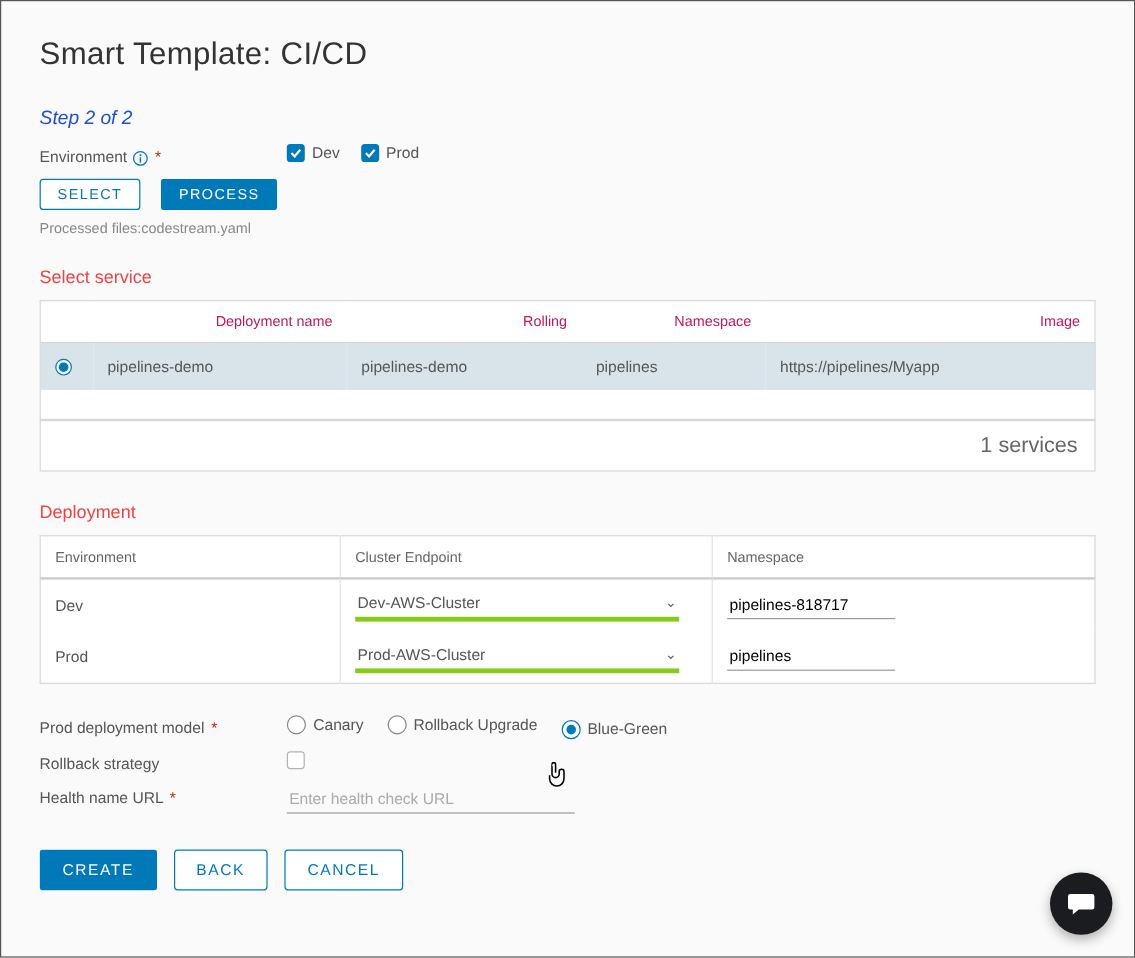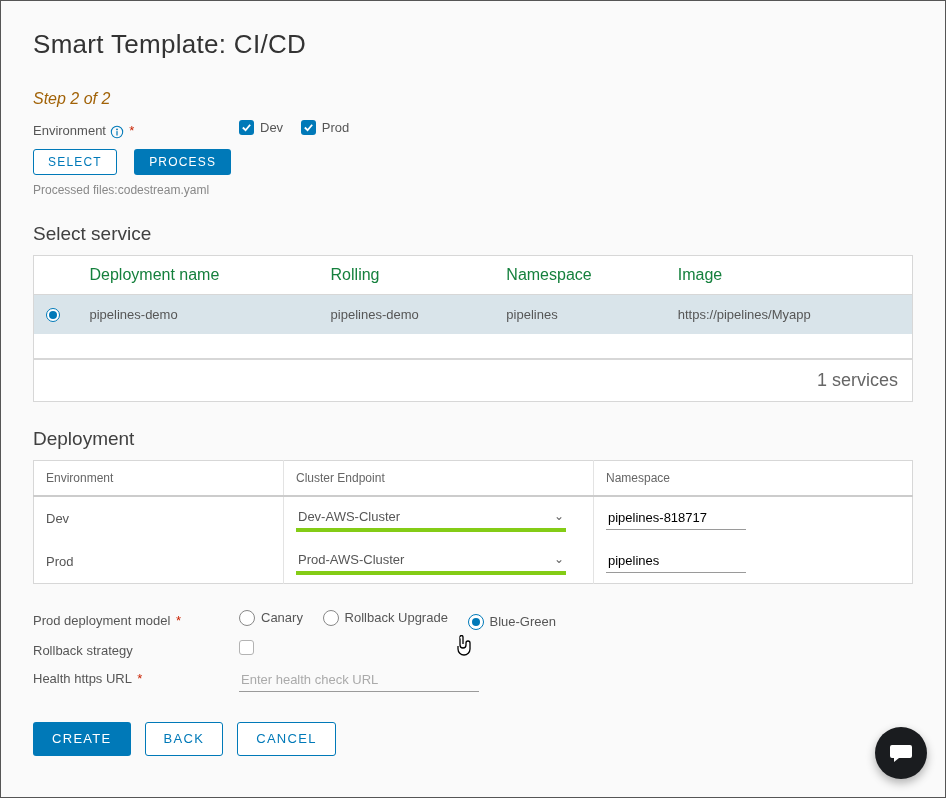--- a/index.html
+++ b/index.html
@@ -17,21 +17,21 @@
   h1.title {
     font-size:26px;
     font-weight:300;
     color:#333;
     margin:0 0 30px 0;
     letter-spacing:0.3px;
   }
   .step {
     font-size:16px;
     font-style:italic;
-    color:#a16207;
+    color:#1d4ed8;
     font-weight:300;
     margin-bottom:12px;
   }
   .form-row {
     display:flex;
     align-items:flex-start;
     margin-bottom:10px;
   }
   .form-row .label-col {
     width:206px;
@@ -84,41 +84,41 @@
     border:1px solid transparent;
   }
   .btn.outline { border-color:#0079b8; color:#0079b8; background:#fff; }
   .btn.primary { background:#0079b8; color:#fff; }
   .btn.primary.big { height:34px; padding:0 18px; font-size:13px;}
   .btn.outline.big { height:34px; padding:0 18px; font-size:13px;}
 
   .hint { font-size:12px; color:#888; margin-top:8px; }
 
   .section-title {
-    font-size:19px;
-    color:#404040;
+    font-size:15px;
+    color:#ef4444;
     margin:26px 0 10px 0;
     font-weight:400;
   }
 
   table.grid {
     width:100%;
     border-collapse:collapse;
     border:1px solid #d7d7d7;
     background:#fff;
     font-size:13px;
   }
   table.grid th {
-    text-align:left;
+    text-align:right;
     font-weight:400;
-    color:#15803d;
+    color:#be185d;
     padding:10px 12px;
     border-bottom:1px solid #d7d7d7;
     background:#fff;
-    font-size:16px;
+    font-size:12px;
   }
   table.grid td {
     padding:12px 12px;
   }
   tr.selected-row td {
     background:#d9e4ea;
   }
   .radio-dot {
     width:14px;height:14px;
     border-radius:50%;
@@ -356,21 +356,21 @@
   <div class="label-col disabled-label">
     <span>Rollback strategy</span>
   </div>
   <div class="input-col">
     <span class="cb-box empty"></span>
   </div>
 </div>
 
 <div class="form-row">
   <div class="label-col">
-    <span>Health https URL</span>
+    <span>Health name URL</span>
     <span class="required">*</span>
   </div>
   <div class="input-col">
     <input class="text-under" placeholder="Enter health check URL" style="">
   </div>
 </div>
 
 <div class="footer-btns">
   <span class="btn primary big">CREATE</span>
   <span class="btn outline big">BACK</span>

